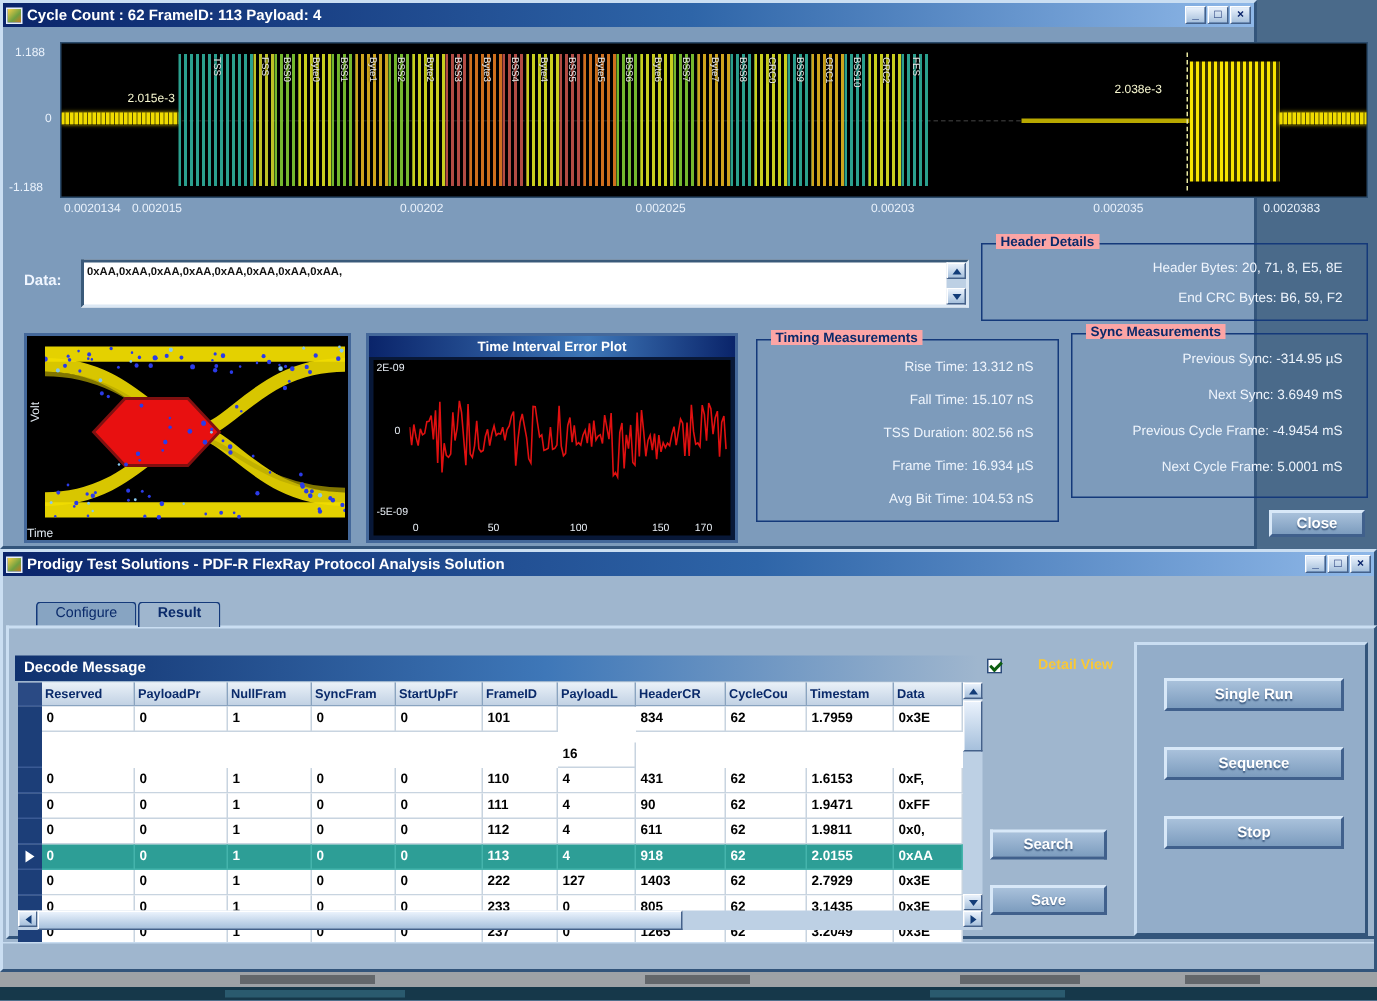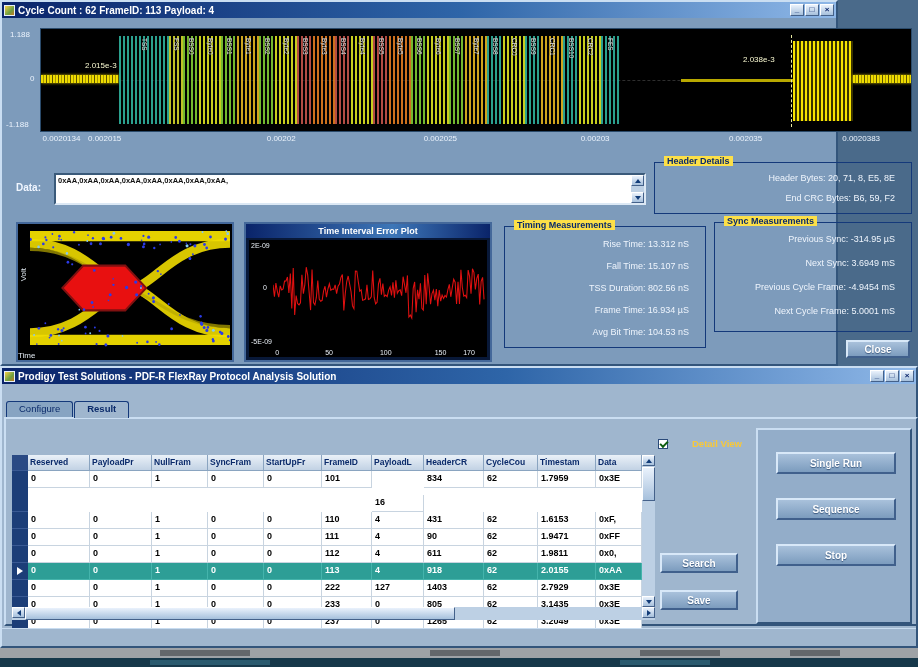--- a/index.html
+++ b/index.html
@@ -60,21 +60,21 @@
             border:1px solid; border-color:#FFFFFF #44618A #44618A #FFFFFF;
             display:flex; align-items:center; justify-content:center; }
   .tri { width:0; height:0; display:block; }
   .tri-up    { border-left:3px solid transparent; border-right:3px solid transparent; border-bottom:4px solid #123C78; }
   .tri-down  { border-left:3px solid transparent; border-right:3px solid transparent; border-top:4px solid #123C78; }
   .tri-left  { border-top:3px solid transparent; border-bottom:3px solid transparent; border-right:4px solid #123C78; }
   .tri-right { border-top:3px solid transparent; border-bottom:3px solid transparent; border-left:4px solid #123C78; }
 
   
   .groupbox { position:absolute; border:1px solid #14397A; }
-  .gb-title { position:absolute; top:-7px; left:9px; padding:0 3px; background:#fde047;
+  .gb-title { position:absolute; top:-7px; left:9px; padding:0 3px; background:#fca5a5;
               color:#0A2A6A; font-size:9px; font-weight:bold; white-space:nowrap; }
   .gb-line { color:#EFF5FD; font-size:9px; text-align:right; padding-right:16px; white-space:nowrap; }
   .hdr-box .gb-line { line-height:20px; }
   .tm-box  .gb-line { line-height:22px; }
   .sm-box  .gb-line { line-height:24px; }
 
   
   .eye-panel { position:absolute; left:14px; top:220px; width:218px; height:140px;
                background:#000; border:2px solid #44689A; }
   .eye-ylab { position:absolute; left:1px; top:44px; writing-mode:vertical-rl;
@@ -96,21 +96,21 @@
            background:linear-gradient(180deg,#A9C1DB,#7C9CBE);
            border:2px solid; border-color:#D8E8F8 #40608C #40608C #D8E8F8;
            color:#FFFFFF; font-size:10px; font-weight:bold; text-shadow:0 1px 1px #3A587E; cursor:default; }
   .close-btn { left:844px; top:338px; width:64px; height:18px; }
 
   
   .main-win { left:0; top:366px; width:918px; height:282px; background:#9FB6CE; }
   .menubar { position:absolute; left:0; top:16px; right:0; height:15px; background:#7590B0;
              border-bottom:1px solid #5A7898; display:flex; align-items:center; }
   .menu-item { padding:0 9px; color:#EAF2FC; font-size:9px; }
-  .tabs { position:absolute; left:4px; top:33px; height:17px; display:flex; gap:1px; }
+  .tabs { position:absolute; left:22px; top:33px; height:17px; display:flex; gap:1px; }
   .tab { padding:1px 12px 0; font-size:9.5px; color:#0A2A6A;
          border:1px solid #14397A; border-bottom:none; border-radius:3px 3px 0 0; background:#87A4C2; }
   .tab.active { background:#9FB6CE; font-weight:bold; position:relative; z-index:2; }
   .content-frame { position:absolute; left:2px; top:49px; width:914px; height:209px;
                    border:2px solid; border-color:#CADEF2 #33557B #33557B #CADEF2; background:#9FB6CE; }
 
   .decode-bar { position:absolute; left:8px; top:69px; width:642px; height:17px; line-height:17px;
                 padding-left:6px; color:#FFFFFF; font-size:10px; font-weight:bold;
                 background:linear-gradient(90deg,#10316E,#3E77B8 55%,#9FB6CE); }
   .detail-view { position:absolute; left:656px; top:70px; display:flex; align-items:center; gap:4px; }
@@ -471,20 +471,21 @@
       </span>
     </div>
 
 
     <div class="tabs">
       <span class="tab">Configure</span>
       <span class="tab active">Result</span>
     </div>
     <div class="content-frame"></div>
 
+    <div class="decode-bar">Decode Message</div>
 
     <div class="detail-view">
       <span class="chk"></span>
       <span class="detail-label">Detail View</span>
     </div>
 
     <div class="tbl">
       <div id="tbl-header">
           <div class="sel-cell hdr-corner"></div>
           <div class="th" style="width: 62px;">Reserved</div>

